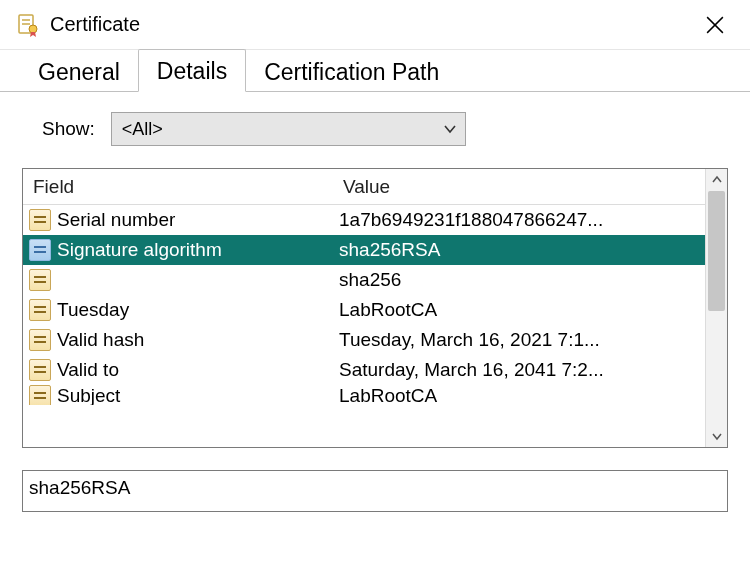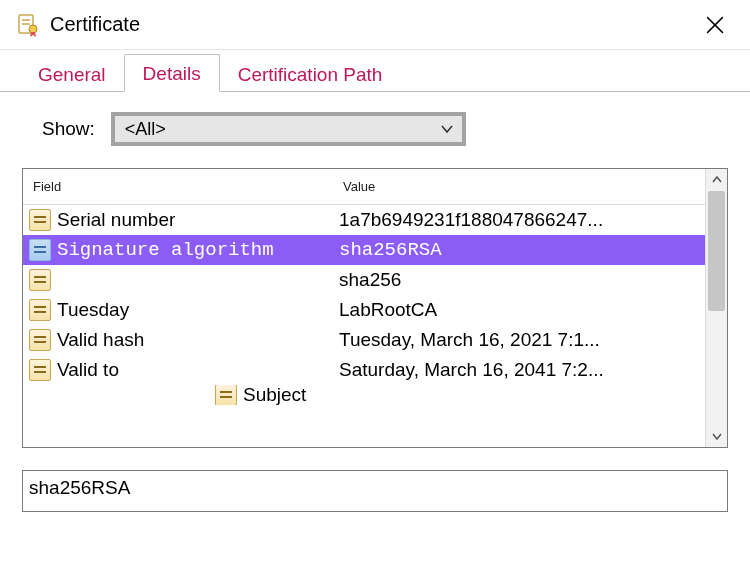--- a/index.html
+++ b/index.html
@@ -45,22 +45,22 @@
   .tabstrip::after {
     content: "";
     position: absolute;
     left: 0; right: 0; bottom: 0;
     height: 1px;
     background: #c0c0c0;
   }
   .tab {
     position: relative;
     padding: 8px 18px 6px 18px;
-    font-size: 19px;
-    color: #be185d;
+    font-size: 23px;
+    color: #000000;
     cursor: pointer;
     z-index: 1;
   }
   .tab.active {
     border: 1px solid #c0c0c0;
     border-bottom: 1px solid #fff;
     background: #fff;
     border-radius: 2px 2px 0 0;
     z-index: 2;
   }
@@ -71,21 +71,21 @@
   }
   .show-row {
     display: flex; align-items: center;
     gap: 16px;
     margin-bottom: 22px;
     margin-left: 20px;
   }
   .show-label { font-size: 19px; }
   .combo {
     width: 355px; height: 34px;
-    border: 4px solid #a3a3a3;
+    border: 1px solid #a3a3a3;
     background: #e6e6e6;
     display: flex; align-items: center;
     cursor: pointer;
     position: relative;
   }
   .combo .combo-text {
     flex: 1;
     padding: 0 10px;
     font-size: 18px;
   }
@@ -108,42 +108,41 @@
     position: relative;
   }
   .lv-header {
     display: flex;
     height: 36px;
     border-bottom: 1px solid #dcdcdc;
   }
   .lv-hcell {
     display: flex; align-items: center;
     padding: 0 10px;
-    font-size: 13px;
+    font-size: 19px;
     color: #222;
   }
   .col-field { width: 310px; }
   .col-value { flex: 1; }
 
   .lv-rows {
     position: relative;
   }
   .lv-row {
     display: flex;
     height: 30px;
     align-items: center;
     cursor: pointer;
   }
   .lv-row.selected {
-    background: #8b5cf6;
+    background: #0f766e;
     color: #fff;
-    font-family: Liberation Mono, monospace;
   }
   .lv-row.partial {
-    height: 20px; overflow: hidden; align-items: center; flex-direction: column;
+    height: 20px; overflow: hidden; align-items: flex-start;
   }
   .lv-cell {
     display: flex; align-items: center;
     padding: 0 6px 0 6px;
     font-size: 19px;
     white-space: nowrap;
     overflow: hidden;
   }
   .lv-cell.col-field .prop-icon {
     width: 22px; height: 22px; margin-right: 6px; flex-shrink: 0;

